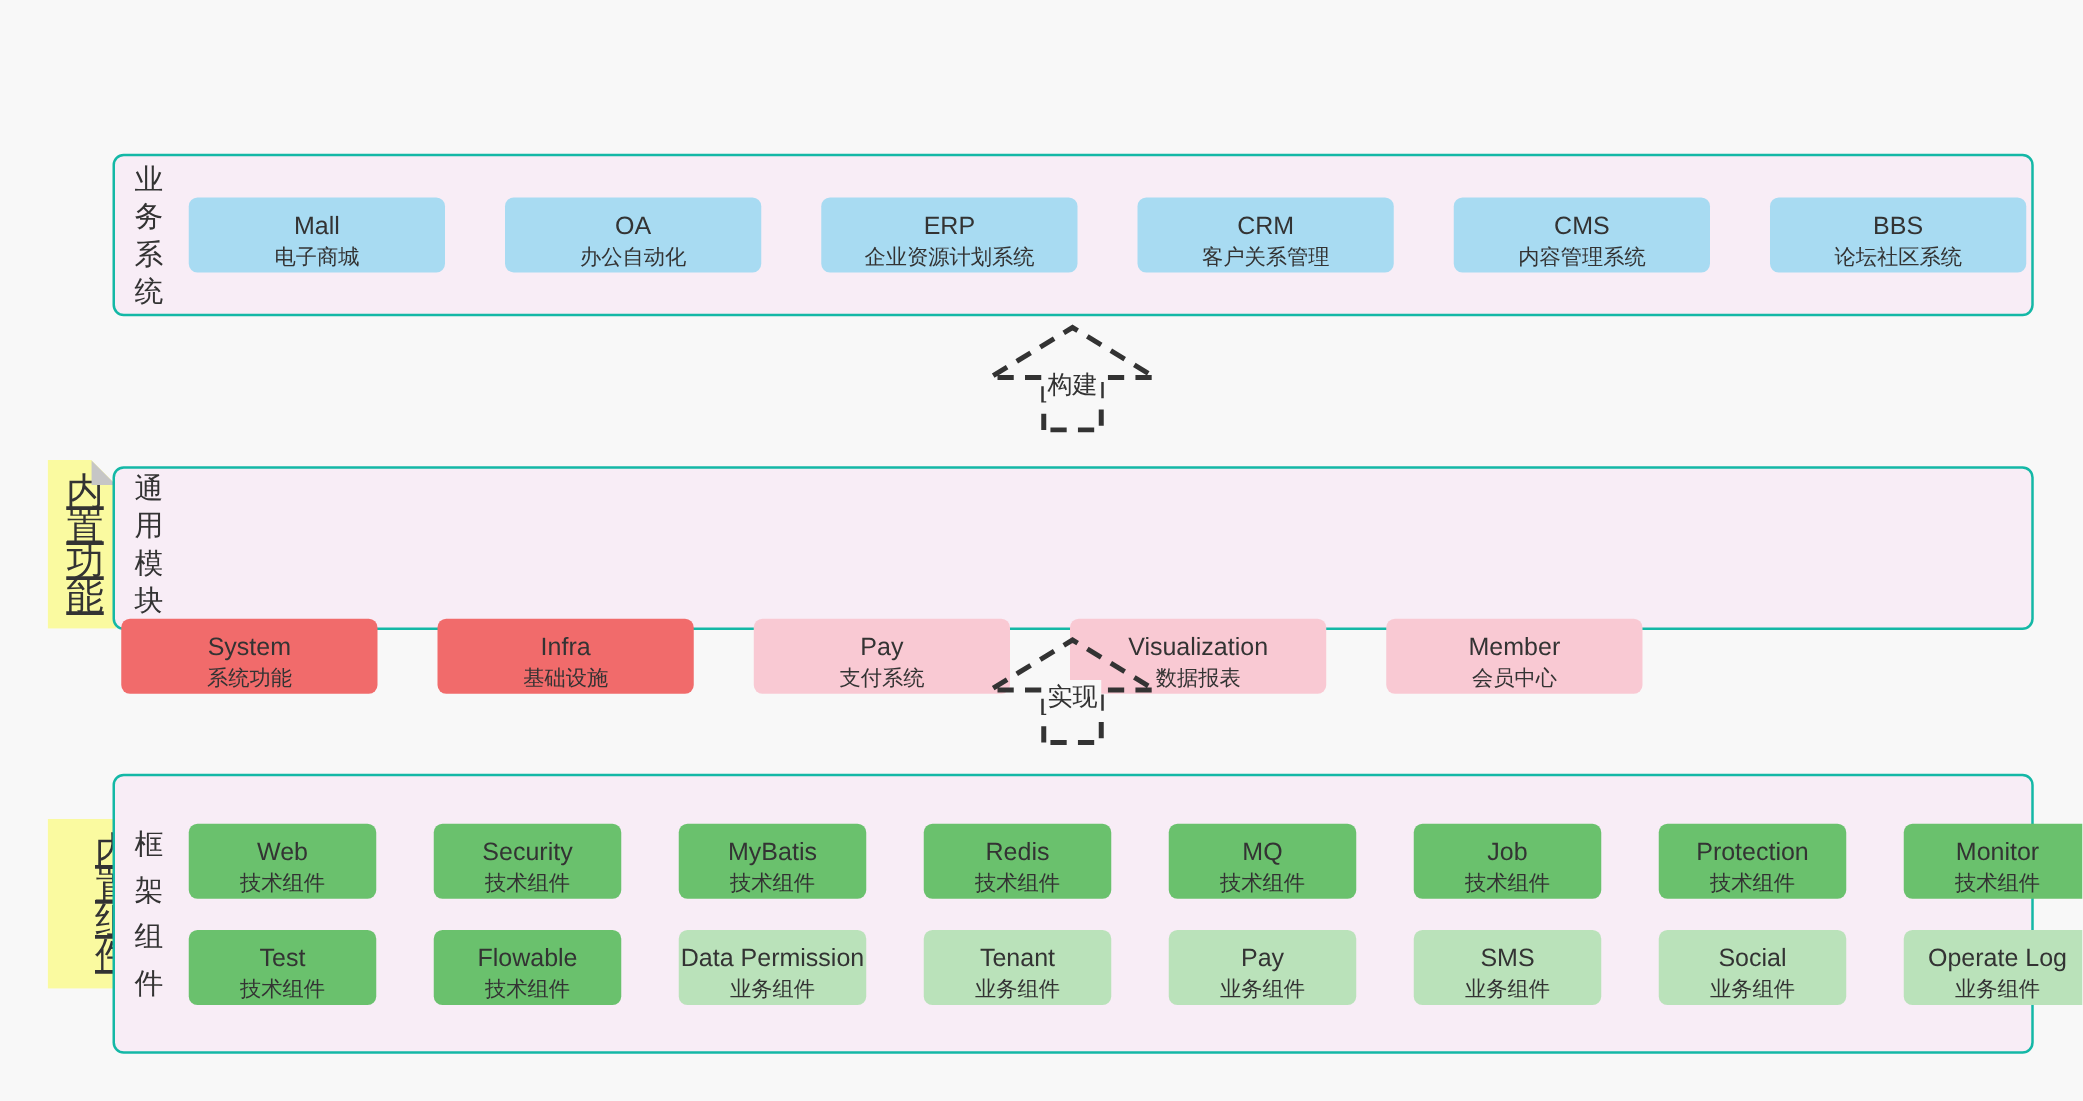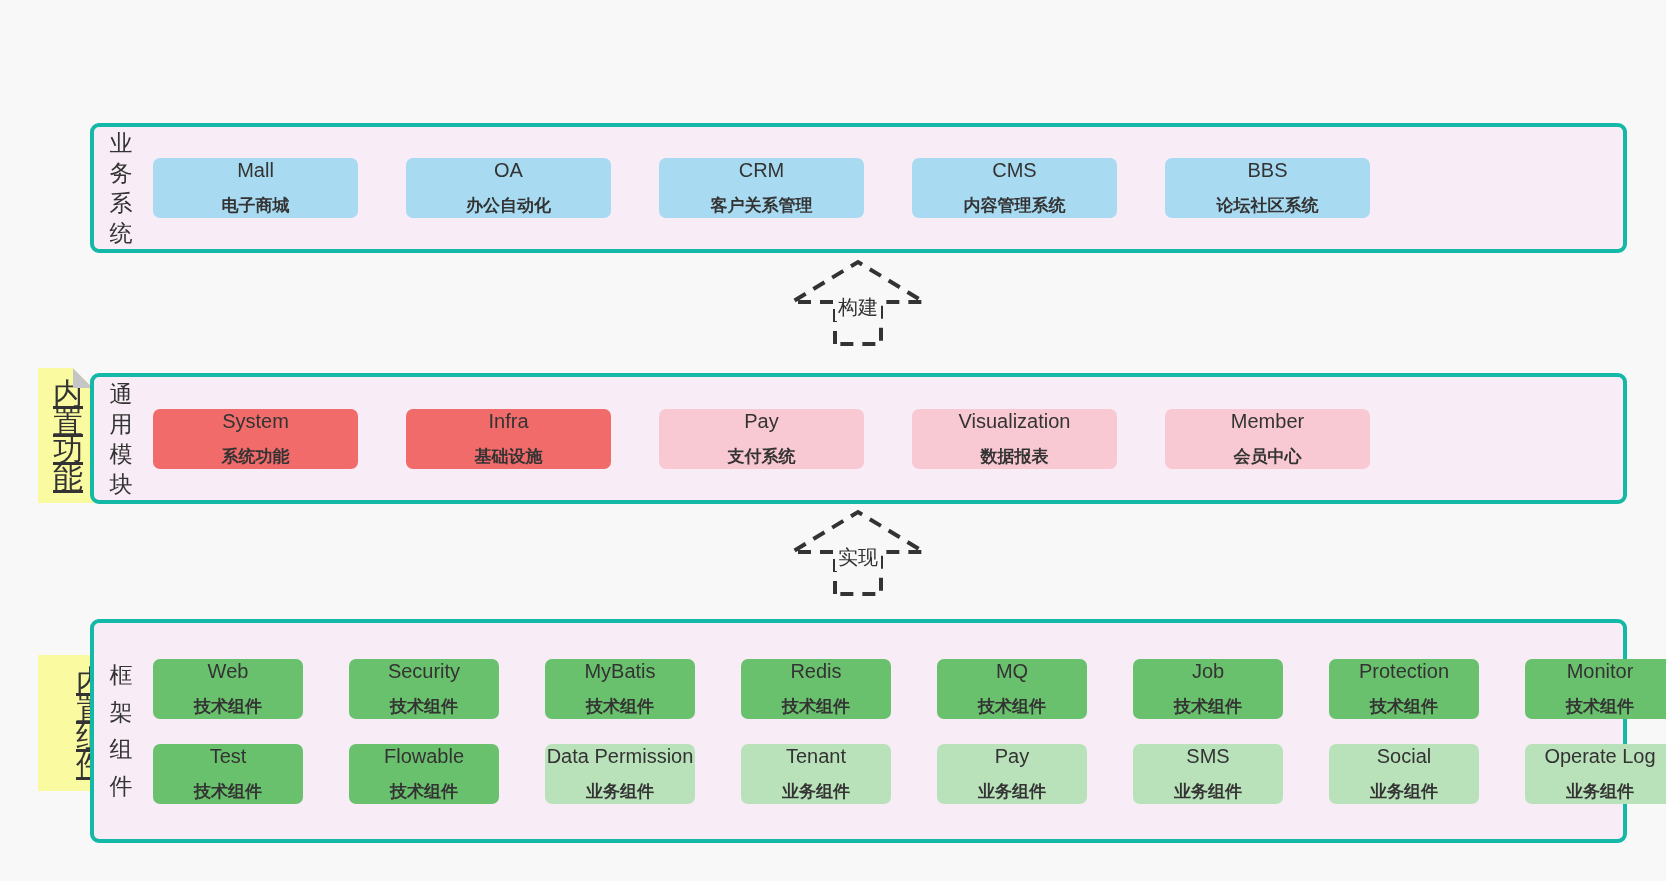--- a/index.html
+++ b/index.html
@@ -5,42 +5,42 @@
   html,body{margin:0;padding:0;}
   body{background:#f8f8f8;}
   .canvas{
     position:relative;width:1666px;height:881px;overflow:hidden;
     background:#f8f8f8;color:#333;
     font-family:"Liberation Sans","DejaVu Sans",sans-serif;
   }
   
   .panel{
     position:absolute;left:90px;width:1537px;box-sizing:border-box;
-    background:#f8edf6;border:4px solid #14b8a6;border-radius:9px;
+    background:#f8edf6;border:2px solid #14b8a6;border-radius:9px;
     display:flex;
   }
   .panel-1{top:123px;height:130px;}
-  .panel-2{top:373px;height:131px;}
+  .panel-2{top:373px;height:131px;flex-direction:column;}
   .panel-3{top:619px;height:224px;}
   .label-col{width:54px;flex:0 0 54px;display:flex;align-items:center;justify-content:center;}
   .vtext{width:27px;font-size:23px;line-height:30px;text-align:center;word-break:break-all;color:#333;}
   .panel-3 .vtext{line-height:37px;}
   
   .boxes{flex:1;display:flex;align-items:center;gap:48px;padding-left:5px;}
   .rows{flex:1;display:flex;flex-direction:column;justify-content:center;gap:25px;padding-left:5px;}
   .row{display:flex;gap:46px;}
   .box{
     box-sizing:border-box;height:60px;border-radius:7px;
-    display:flex;flex-direction:column;align-items:center;justify-content:space-between;
+    display:flex;flex-direction:column;align-items:center;justify-content:flex-end;
     text-align:center;
   }
   .w6{width:205px;flex:0 0 205px;}
   .w8{width:150px;flex:0 0 150px;}
   .box .en{font-size:20px;line-height:25px;}
-  .box .zh{font-size:17px;line-height:24px;font-weight:bold;}
+  .box .zh{font-size:17px;line-height:24px;}
   .blue{background:#a8dbf2;}
   .red{background:#f16b6b;}
   .pink{background:#f9c9d3;}
   .green{background:#6ac16d;}
   .lgreen{background:#bae2ba;}
   
   .tag{
     position:absolute;left:38px;width:55px;background:#fafaa0;
     display:flex;align-items:center;justify-content:center;
     clip-path:polygon(0 0,calc(100% - 20px) 0,100% 20px,100% 100%,0 100%);
@@ -83,20 +83,24 @@
     <div class="boxes">
       <div class="box w6 blue">
         <div class="en">Mall</div>
         <div class="zh">电子商城</div>
       </div>
       <div class="box w6 blue">
         <div class="en">OA</div>
         <div class="zh">办公自动化</div>
       </div>
       <div class="box w6 blue">
+        <div class="en">ERP</div>
+        <div class="zh">企业资源计划系统</div>
+      </div>
+      <div class="box w6 blue">
         <div class="en">CRM</div>
         <div class="zh">客户关系管理</div>
       </div>
       <div class="box w6 blue">
         <div class="en">CMS</div>
         <div class="zh">内容管理系统</div>
       </div>
       <div class="box w6 blue">
         <div class="en">BBS</div>
         <div class="zh">论坛社区系统</div>

